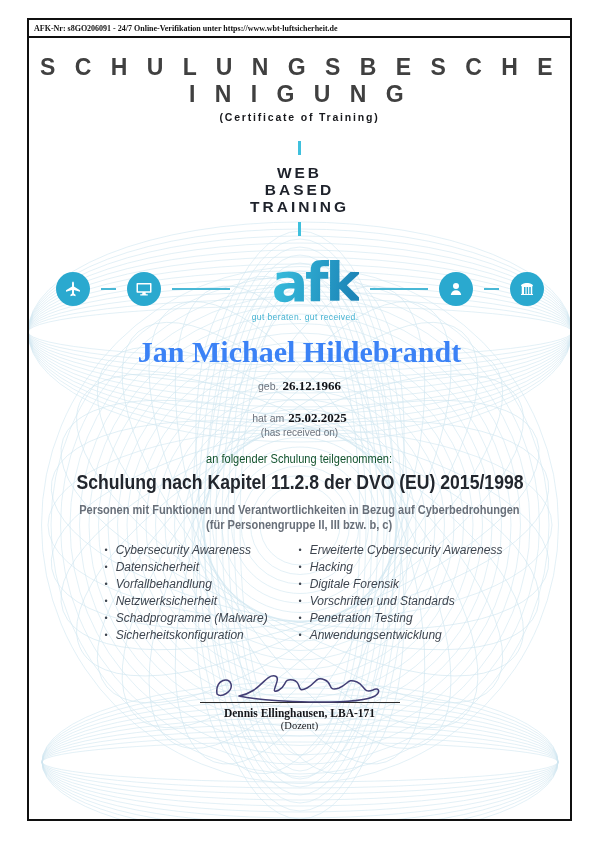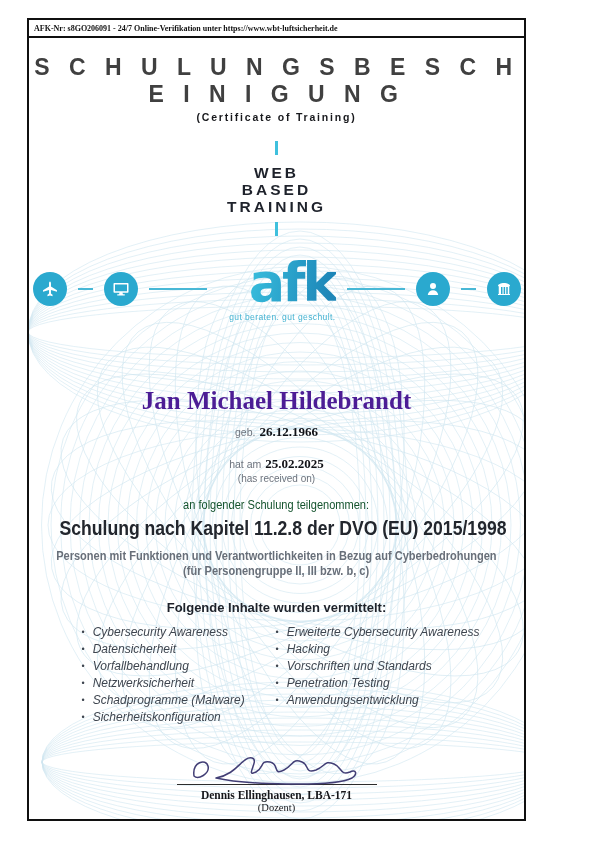--- a/index.html
+++ b/index.html
@@ -1,18 +1,18 @@
 <!DOCTYPE html>
 <html><head>
 <meta charset="utf-8">
 <style>
   html,body{margin:0;padding:0;background:#fff;}
   .page{position:relative;width:600px;height:849px;background:#fff;overflow:hidden;
         font-family:"Liberation Sans",sans-serif;color:#1d2129;}
-  .frame{position:absolute;left:27px;top:18px;width:499px;height:803px;
+  .frame{position:absolute;left:27px;top:18px;width:545px;height:803px;
          border:2px solid #101010;box-sizing:border-box;background:#fff;overflow:hidden;}
   .guilloche{position:absolute;left:0;top:0;width:541px;height:799px;opacity:.55;pointer-events:none;}
   .guilloche ellipse{fill:none;stroke:#a9d2e4;stroke-width:.6;}
   .content{position:relative;z-index:2;text-align:center;}
   .metabar{text-align:left;font-family:"Liberation Serif",serif;font-weight:bold;font-size:8px;
            padding:4px 5px 3px 5px;border-bottom:2px solid #101010;color:#101010;background:transparent;}
   .title{margin-top:16px;font-size:23px;font-weight:800;letter-spacing:6.5px;color:#404040;}
   .subtitle{margin-top:3px;font-size:10.5px;font-weight:700;letter-spacing:1.8px;color:#17181c;}
   .vdash{width:3px;height:14px;background:#3fc0dd;margin:18px auto 0 auto;}
   .vdash2{margin-top:7px;}
@@ -21,21 +21,21 @@
   .circ{width:34px;height:34px;border-radius:50%;background:#2aa9cf;display:flex;align-items:center;justify-content:center;flex:0 0 auto;}
   .circ svg{display:block;}
   .hdash{height:2px;background:#49b8d6;flex:0 0 auto;}
   .hdash.short{width:15px;}
   .hdash.long{width:58px;}
   .logoblock{display:flex;flex-direction:column;align-items:flex-end;width:118px;flex:0 0 auto;}
   .logotext{font-family:"DejaVu Sans",sans-serif;font-size:54px;font-weight:800;letter-spacing:-3px;
             line-height:54px;background:linear-gradient(100deg,#35b9da 10%,#1d86b8 90%);
             -webkit-background-clip:text;background-clip:text;color:transparent;}
   .slogan{margin-top:2px;font-size:8.5px;color:#45b3d2;letter-spacing:.4px;white-space:nowrap;}
-  .name{margin-top:52px;font-family:"Liberation Serif",serif;font-weight:700;font-size:25px;color:#4c1d95;}
+  .name{font-family:"Liberation Serif",serif;font-weight:700;font-size:30px;color:#3b82f6;}
   .birth{margin-top:9px;font-size:10.5px;color:#6d737d;}
   .birth b,.recv b{font-family:"Liberation Serif",serif;font-size:13px;color:#101116;font-weight:700;margin-left:4px;}
   .recv{margin-top:16px;font-size:10.5px;color:#6d737d;}
   .recvsub{margin-top:1px;font-size:10px;color:#6d737d;}
   .intro{margin-top:14px;font-size:12px;color:#14532d;}
   .coursetitle{margin-top:5px;font-size:20px;font-weight:700;color:#22262d;}
   .narrow{display:inline-block;transform:scaleX(.88);transform-origin:center;white-space:nowrap;}
   .narrow2{display:inline-block;transform:scaleX(.92);transform-origin:center;white-space:nowrap;}
   .desc{margin-top:9px;font-size:12px;line-height:15px;color:#686f79;font-weight:bold;}
   .inhalte{margin-top:21px;font-size:13px;font-weight:700;color:#1d2129;}
@@ -160,21 +160,21 @@
         </span>
         <span class="hdash short"></span>
         <span class="circ">
           <svg width="18" height="18" viewBox="0 0 24 24">
               <path fill="#fff" d="M3 4h18c.6 0 1 .4 1 1v11c0 .6-.4 1-1 1h-7l.6 2H17v1.5H7V19h2.4l.6-2H3c-.6 0-1-.4-1-1V5c0-.6.4-1 1-1zm1 2v9h16V6H4z"></path>
             </svg>
         </span>
         <span class="hdash long"></span>
         <span class="logoblock">
           <span class="logotext">afk</span>
-          <span class="slogan">gut beraten. gut geschult.</span>
+          <span class="slogan">gut beraten. gut received.</span>
         </span>
         <span class="hdash long"></span>
         <span class="circ">
           <svg width="18" height="18" viewBox="0 0 24 24">
               <path fill="#fff" d="M12 4a4 4 0 110 8 4 4 0 010-8zm-7 16c.5-4 3.4-6.5 7-6.5s6.5 2.5 7 6.5H5z"></path>
             </svg>
         </span>
         <span class="hdash short"></span>
         <span class="circ">
           <svg width="18" height="18" viewBox="0 0 24 24">
@@ -200,34 +200,34 @@
 
       <div class="coursetitle">
         <span class="narrow">Schulung nach Kapitel 11.2.8 der DVO (EU) 2015/1998</span>
       </div>
 
       <div class="desc">
         <div><span class="narrow2">Personen mit Funktionen und Verantwortlichkeiten in Bezug auf Cyberbedrohungen</span></div>
         <div><span class="narrow2">(für Personengruppe II, III bzw. b, c)</span></div>
       </div>
 
-      <div class="inhalte">Folgende Inhalte wurden vermittelt:</div>
 
       <div class="lists">
         <ul class="col-left">
           <li>Cybersecurity Awareness</li>
           <li>Datensicherheit</li>
           <li>Vorfallbehandlung</li>
           <li>Netzwerksicherheit</li>
           <li>Schadprogramme (Malware)</li>
           <li>Sicherheitskonfiguration</li>
         </ul>
         <ul class="col-right">
           <li>Erweiterte Cybersecurity Awareness</li>
           <li>Hacking</li>
+          <li>Digitale Forensik</li>
           <li>Vorschriften und Standards</li>
           <li>Penetration Testing</li>
           <li>Anwendungsentwicklung</li>
         </ul>
       </div>
 
       <div class="sigblock">
         <svg class="sigscribble" width="210" height="42" viewBox="0 0 210 42" xmlns="http://www.w3.org/2000/svg">
           <path d="M22,28 C20,14 34,10 36,18 C38,26 26,32 22,28 M44,30 C66,26 70,8 80,10 C88,12 72,30 84,24 C92,20 88,12 98,14 C108,16 100,28 112,22 C122,17 120,10 130,14 C138,17 132,26 144,22 C154,18 152,12 162,16 C170,19 168,28 178,24 C184,21 186,26 180,30 C160,40 70,36 44,30" fill="none" stroke="#423e75" stroke-width="1.5" stroke-linecap="round"></path>
         </svg>

